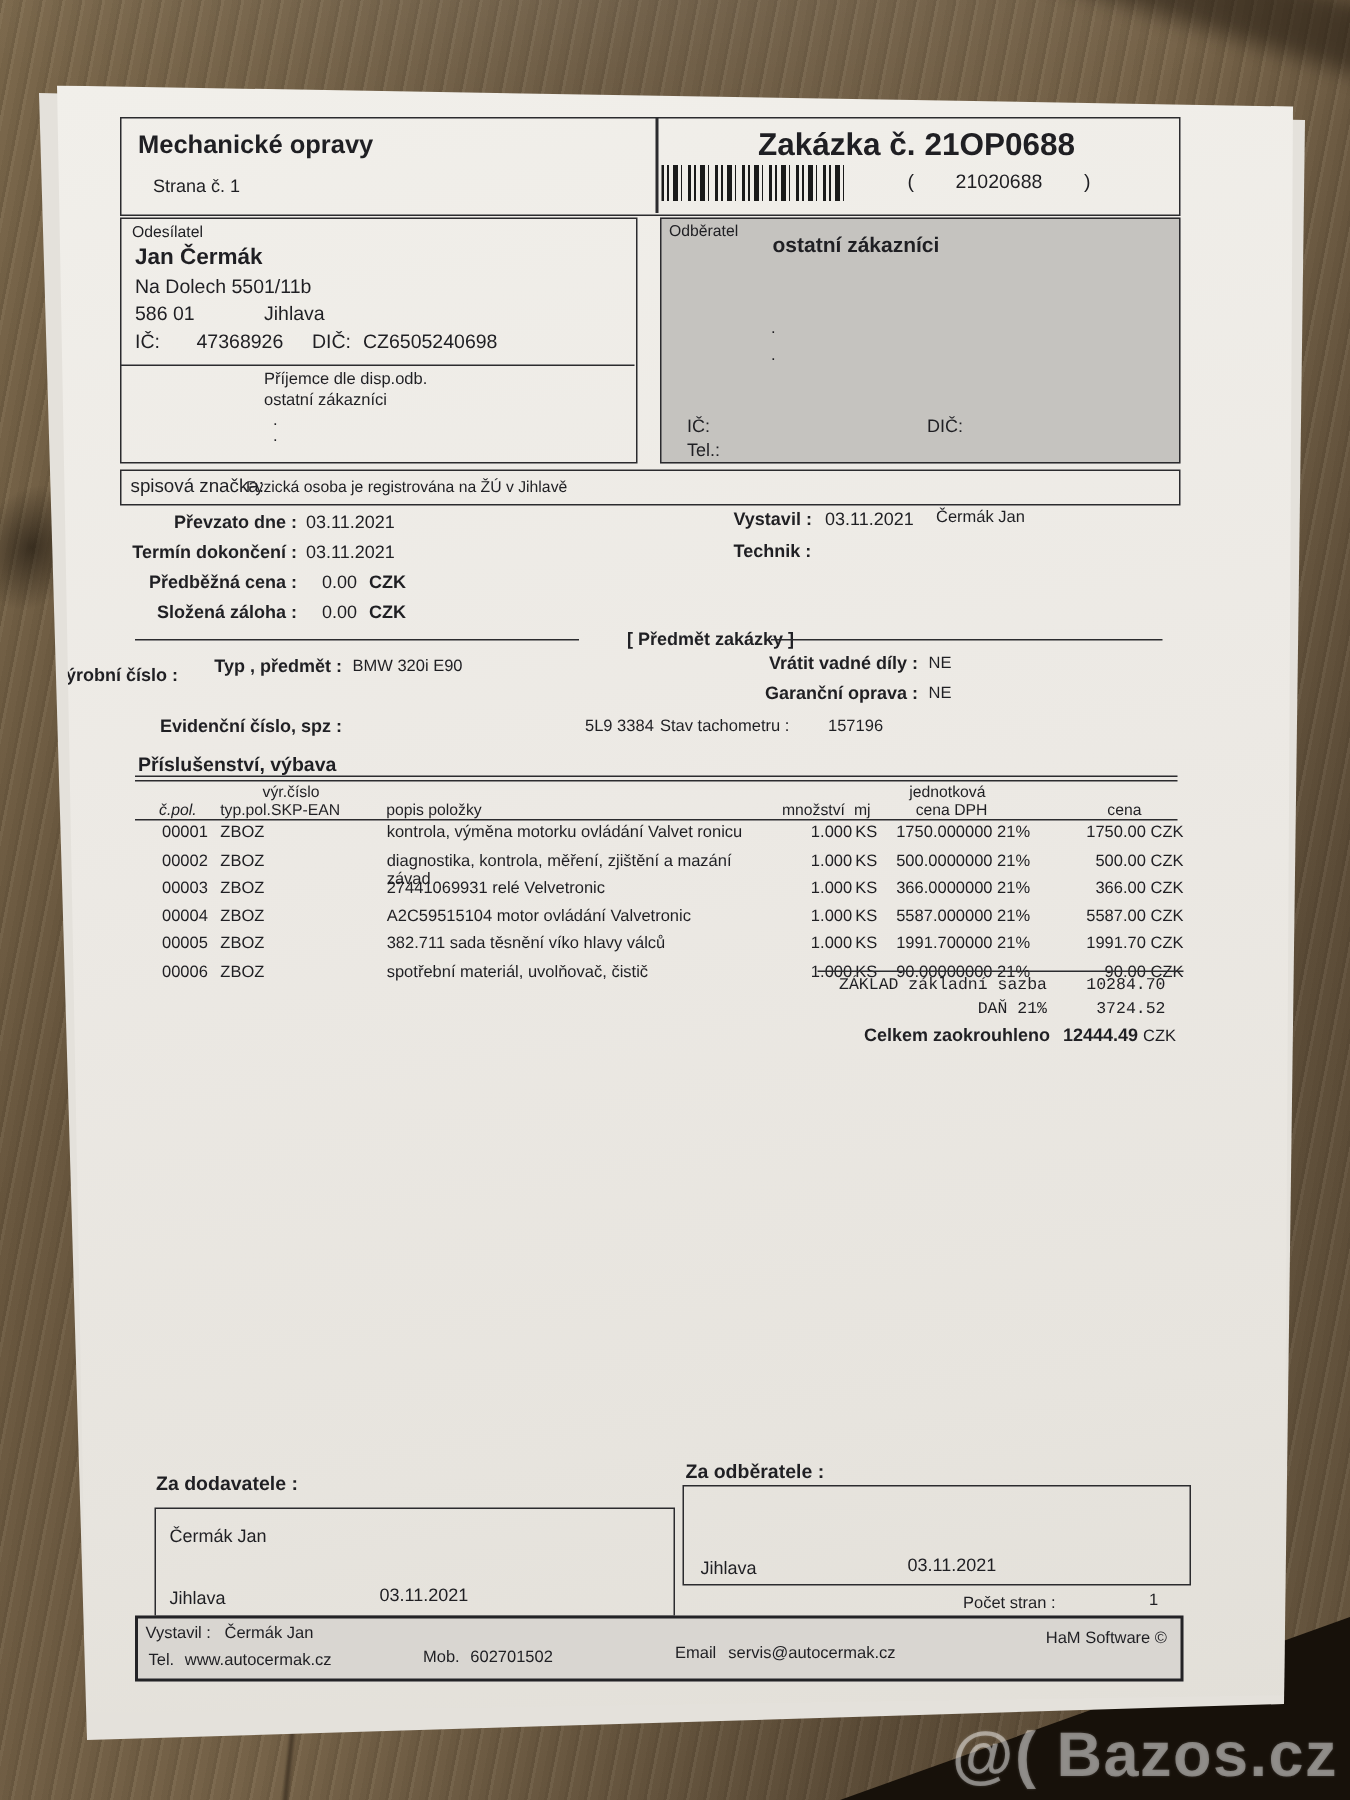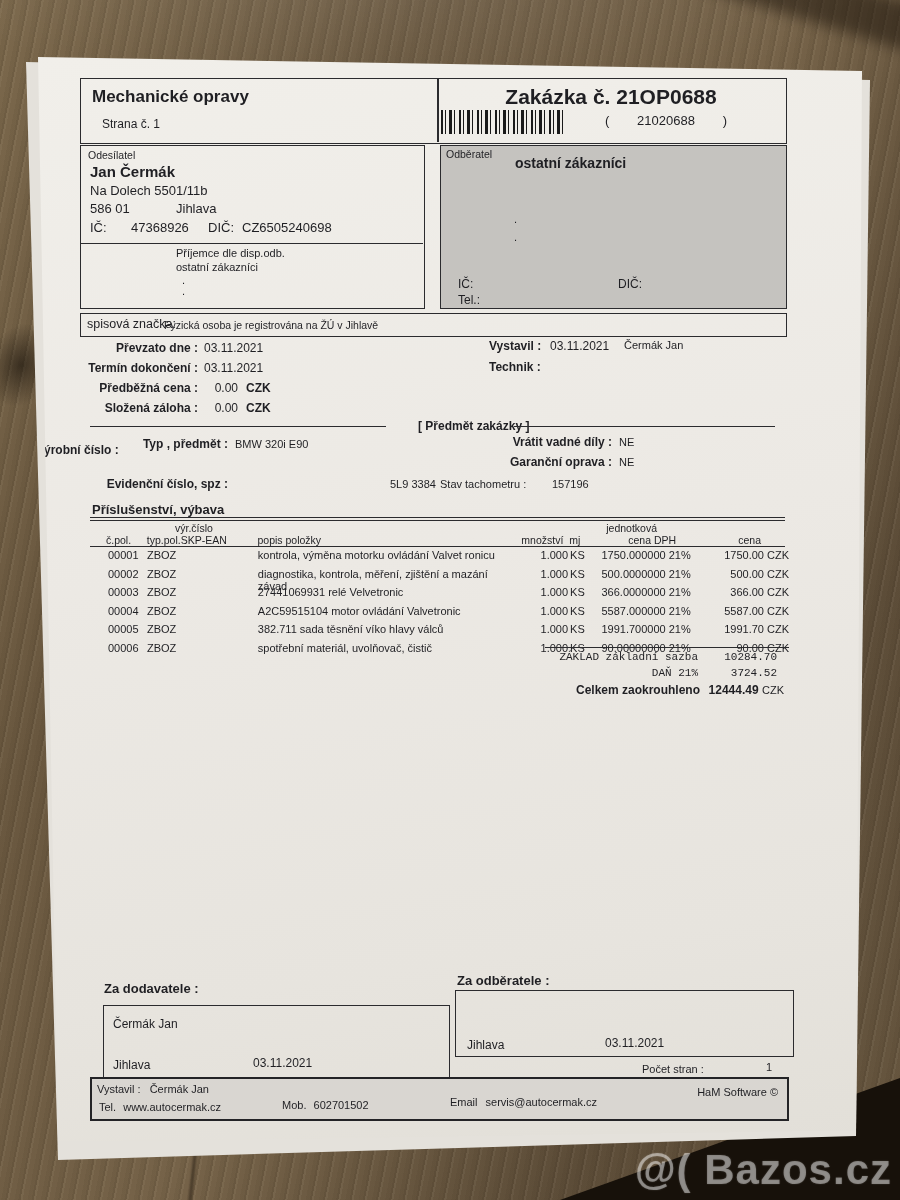--- a/index.html
+++ b/index.html
@@ -32,21 +32,21 @@
   .mono{font-family:"Liberation Mono","DejaVu Sans Mono",monospace;}
   .hline{position:absolute;height:1.4px;background:#2b2b2e;}
   .gray{background:#c5c3bf;}
   
   .titem{display:flex;height:18.6px;font-size:11px;align-items:flex-start;}
   .c-pos{margin-left:18px;width:40px;}
   .c-type{width:114px;}
   .c-desc{width:248px;}
   .c-qty{width:71px;text-align:right;}
   .c-mj{width:24px;padding-left:2px;}
-  .c-upr{width:100px;text-align:right;}
+  .c-upr{width:100px;text-align:center;}
   .c-upr .vat{margin-left:3px;}
   .c-price{width:101px;text-align:right;}
   .watermark{position:absolute;right:8px;bottom:6px;font-size:42px;font-weight:bold;
     color:rgba(255,255,255,0.42);letter-spacing:1px;text-shadow:0 0 2px rgba(255,255,255,0.18);}
 </style>
 </head>
 <body>
 
 <div class="photo">
   <div class="seam-a"></div>
@@ -134,21 +134,21 @@
     <div class="abs t11" style="left:516px;top:423px;">157196</div>
 
     <div class="abs b" style="left:56px;top:447px;font-size:13px;">Příslušenství, výbava</div>
     <div class="abs hline" style="left:54px;top:462px;width:695px;height:1px;"></div>
     <div class="abs hline" style="left:54px;top:464.5px;width:695px;height:1px;"></div>
 
     <div class="abs sm" style="left:139px;top:467px;">výr.číslo</div>
     <div class="abs sm" style="left:467px;top:467px;width:154px;text-align:right;">jednotková</div>
     <div class="abs" style="left:54px;top:479px;width:699px;">
       <div class="titem">
-        <span class="c-pos sm" style="margin-left:16px;width:42px;">č.pol.</span>
+        <span class="c-pos sm" style="margin-left:16px;width:42px;font-style:italic;">č.pol.</span>
         <span class="c-type sm">typ.pol.SKP-EAN</span>
         <span class="c-desc sm">popis položky</span>
         <span class="c-qty sm" style="padding-right:4px;box-sizing:border-box;">množství</span>
         <span class="c-mj sm">mj</span>
         <span class="c-upr sm" style="padding-right:14px;box-sizing:border-box;">cena DPH</span>
         <span class="c-price sm" style="padding-right:28px;box-sizing:border-box;">cena</span>
       </div>
     </div>
     <div class="abs hline" style="left:54px;top:491px;width:695px;height:1px;"></div>
 

